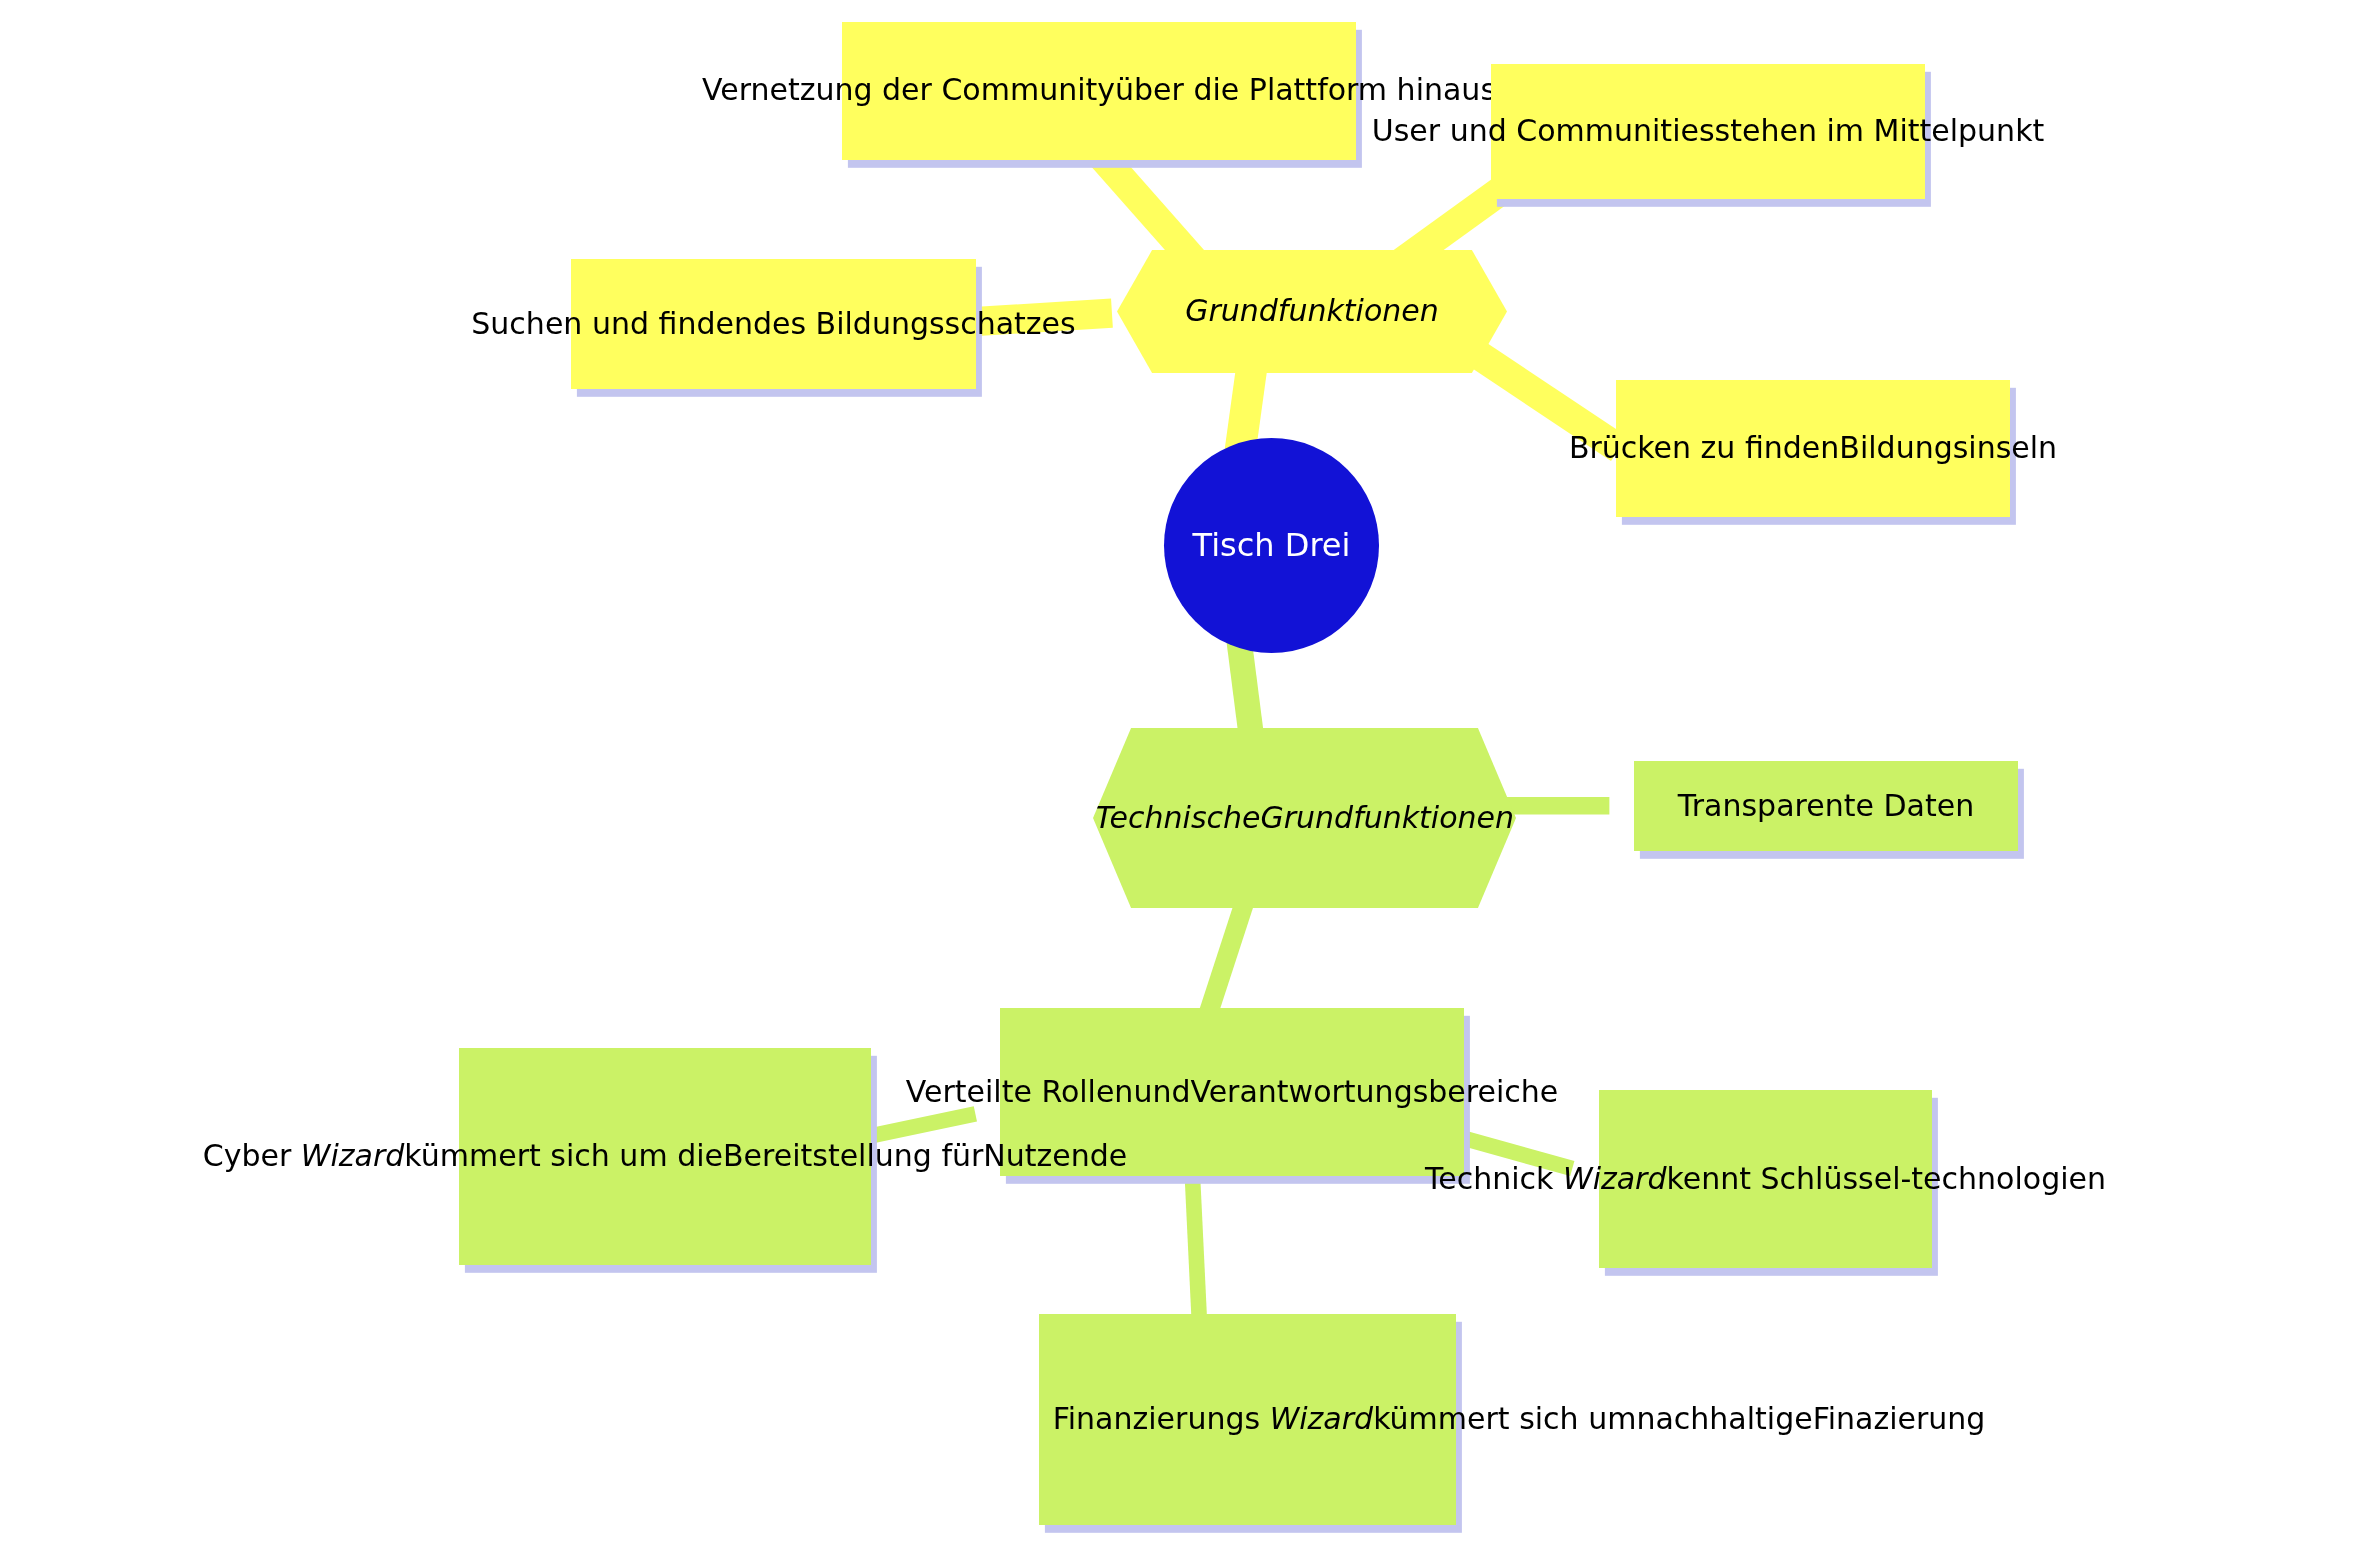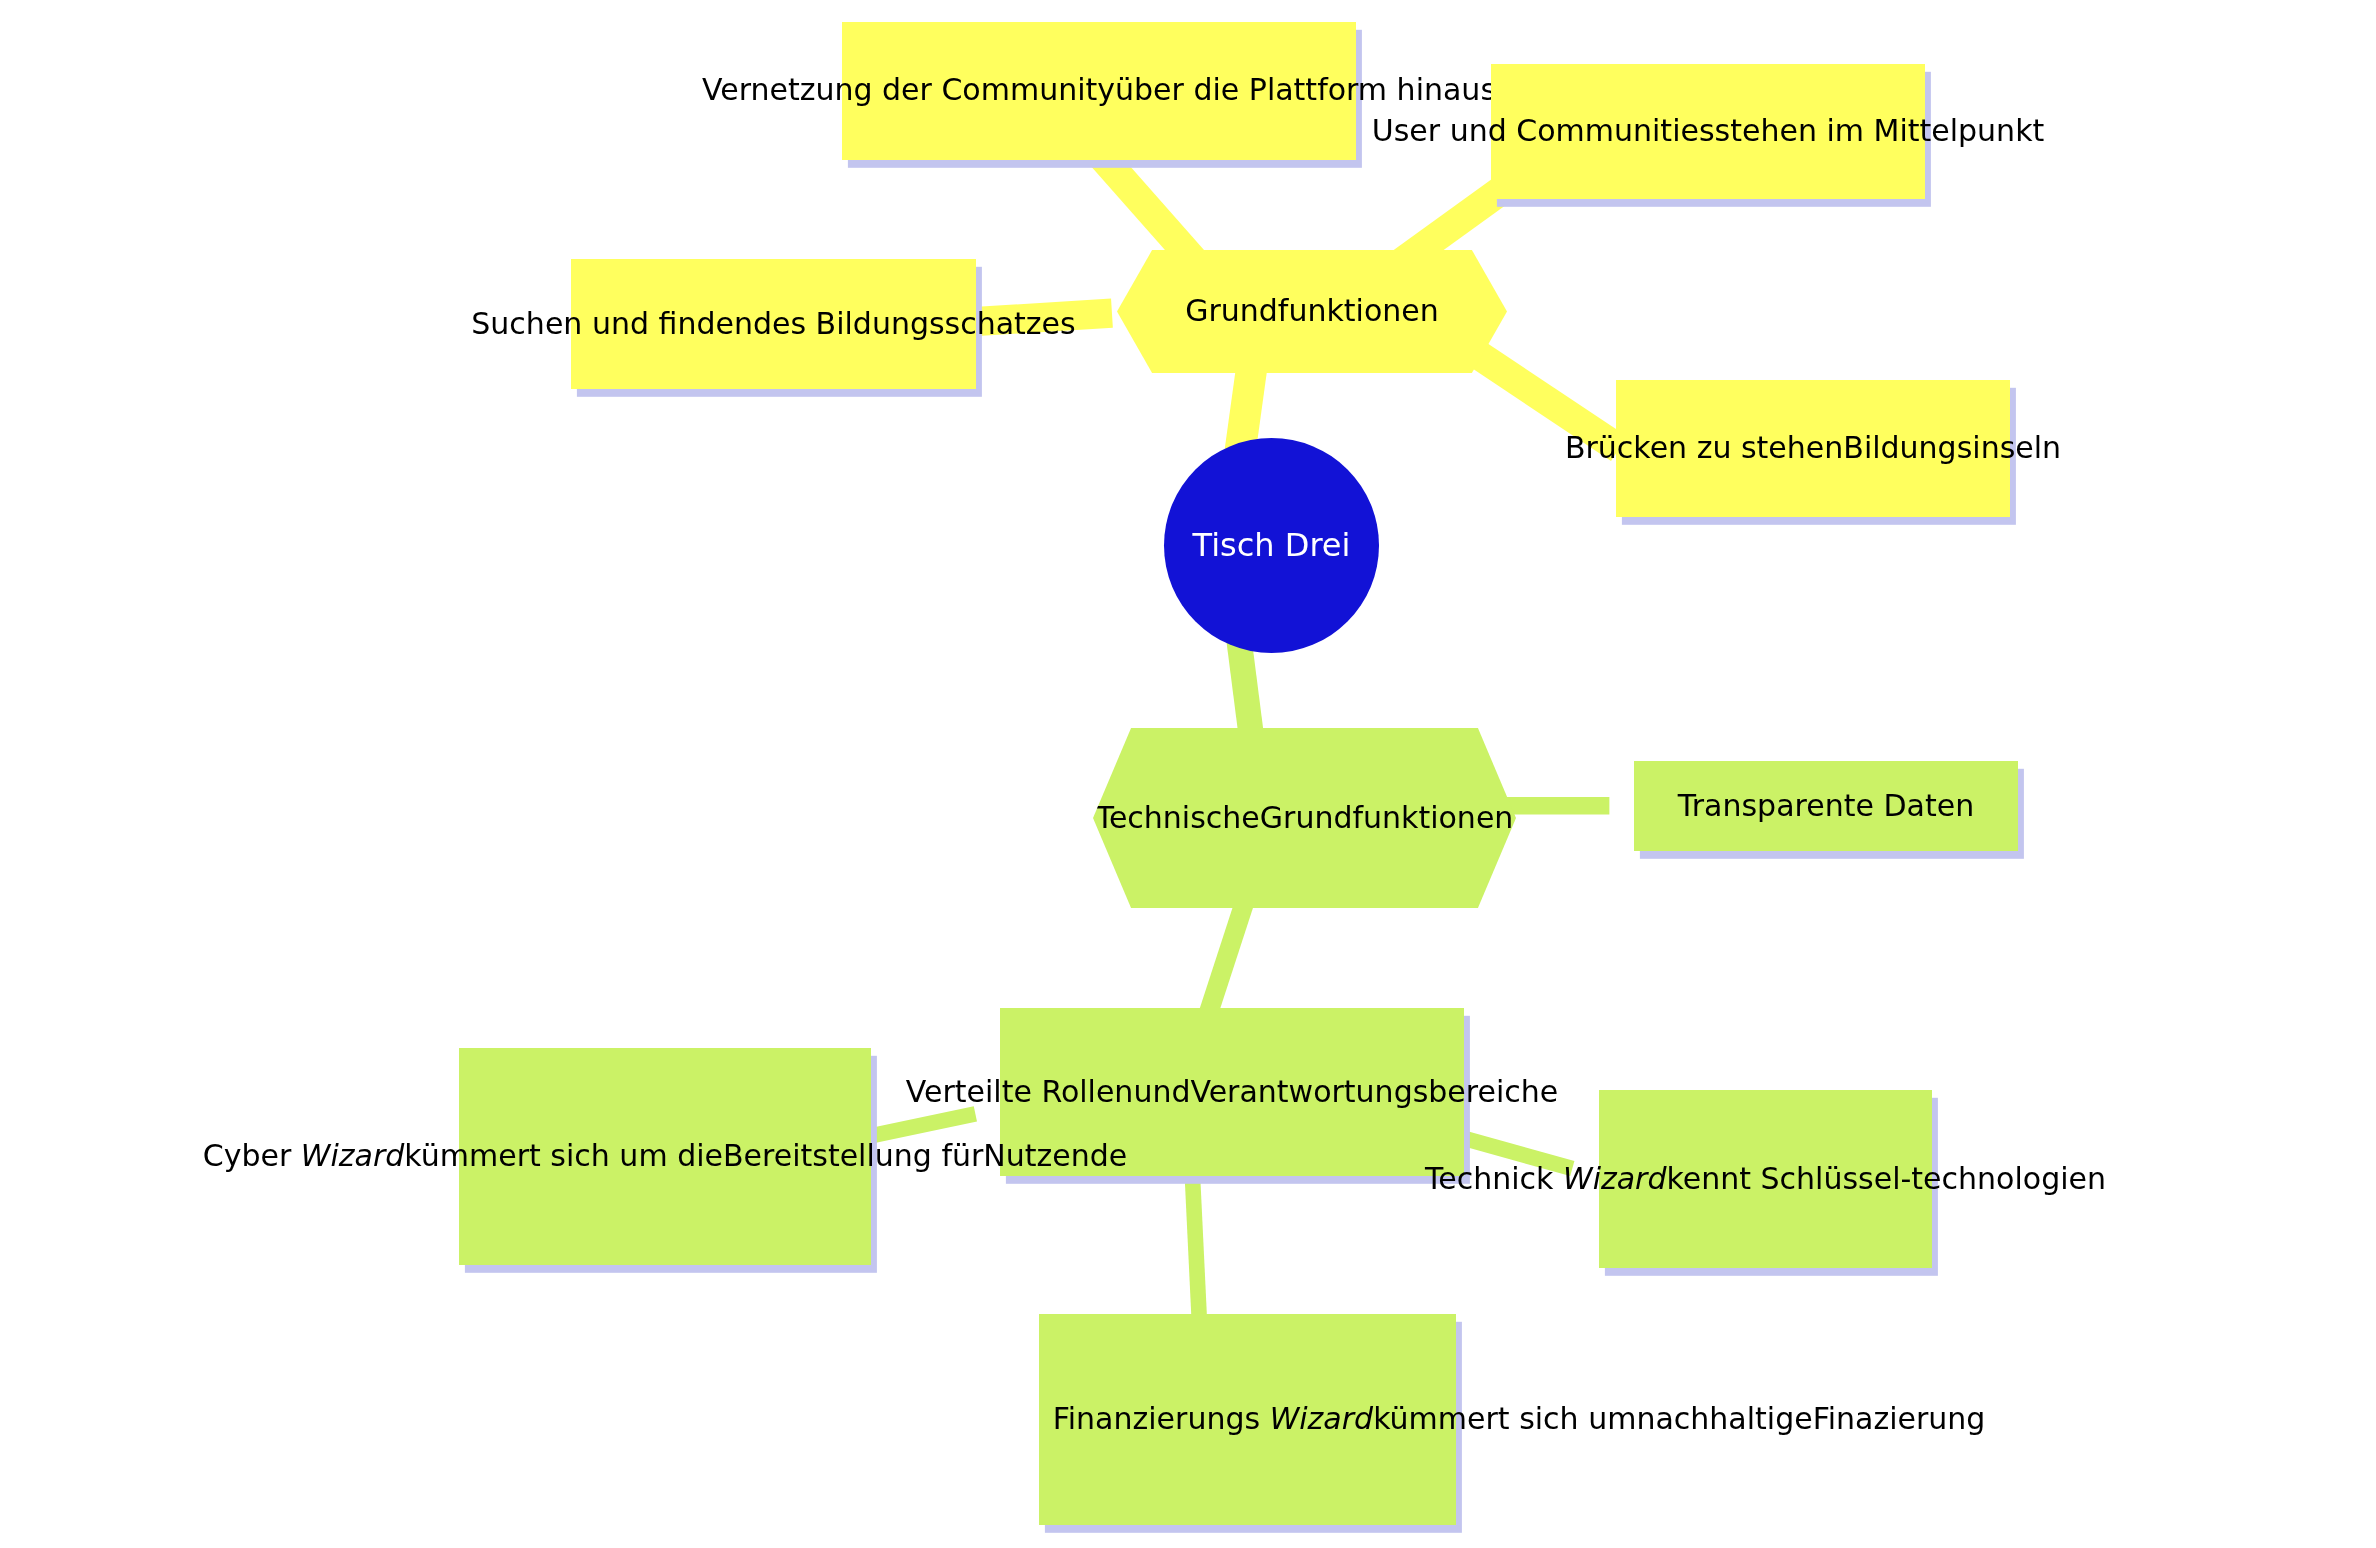--- a/index.html
+++ b/index.html
@@ -28,20 +28,21 @@
     line-height: 1.36;
     padding: 7.8px 13.7px;
     margin-left: 44px;
   }
   .box { box-shadow: 5.9px 7.8px 0 var(--shadow-lavender); }
   .yellow { background: var(--branch-yellow); }
   .green  { background: var(--branch-green); }
   .hex {
     clip-path: polygon(9% 0%, 91% 0%, 100% 50%, 91% 100%, 9% 100%, 0% 50%);
     padding: 5px 43px;
+    font-style: italic;
   }
   .root {
     border-radius: 50%;
     background: var(--root-blue);
     color: var(--root-text, #fff);
     font-size: 32px;
   }
   .line { white-space: nowrap; }
   .line i { }
 </style>
@@ -79,21 +80,21 @@
   <div class="node box yellow" style="left:527px; top:259px; width:405px; height:130px;">
     <div class="line">Suchen und finden</div>
     <div class="line">des Bildungsschatzes</div>
   </div>
 
   <div class="node hex yellow" style="left:1073px; top:250px; width:390px; height:123px;">
     <div class="line">Grundfunktionen</div>
   </div>
 
   <div class="node box yellow" style="left:1572px; top:380px; width:394px; height:137px;">
-    <div class="line">Brücken zu stehen</div>
+    <div class="line">Brücken zu finden</div>
     <div class="line">Bildungsinseln</div>
   </div>
 
   <div class="node root" style="left:1120px; top:438px; width:215px; height:215px;">
     <div class="line">Tisch Drei</div>
   </div>
 
   <div class="node hex green" style="left:1049px; top:728px; width:423px; height:180px;">
     <div class="line">Technische</div>
     <div class="line">Grundfunktionen</div>

